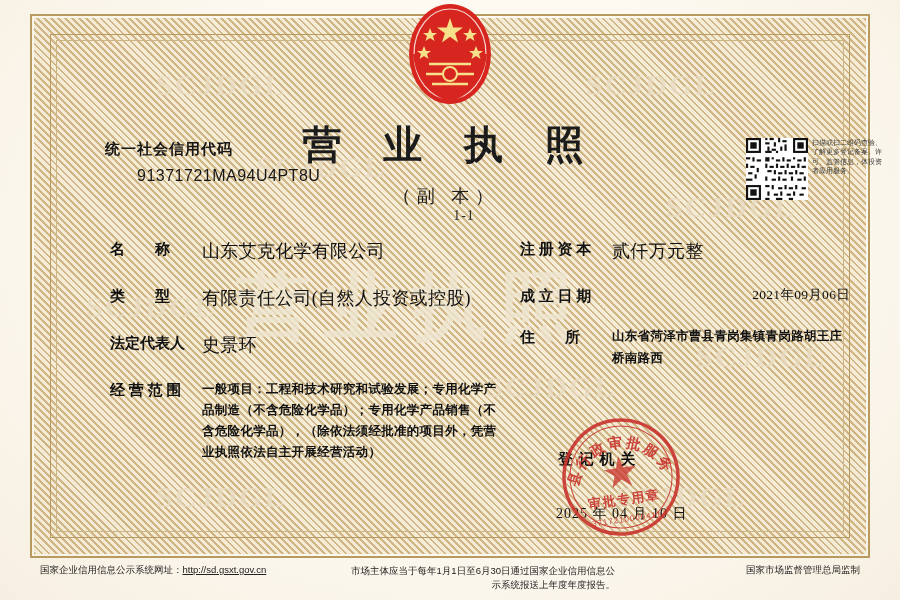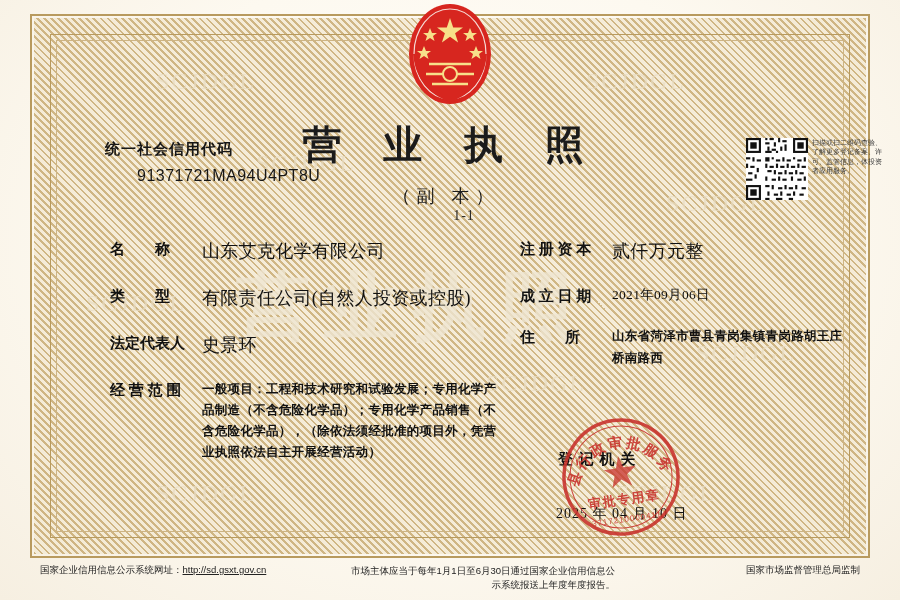--- a/index.html
+++ b/index.html
@@ -58,24 +58,24 @@
   
   .watermarks {
     position: absolute;
     left: 56px; top: 40px; right: 56px; bottom: 68px;
     overflow: hidden;
     pointer-events: none;
   }
   .wm {
     position: absolute;
     font-family: "Liberation Serif", serif;
-    font-weight: normal;
+    font-weight: bold;
     color: #e8dcc2;
     opacity: .75;
-    font-size: 24px;
+    font-size: 30px;
     letter-spacing: 2px;
     white-space: nowrap;
   }
   .wm-big {
     position: absolute;
     font-family: "Liberation Sans", sans-serif;
     color: #efe6d2;
     font-size: 74px;
     font-weight: bold;
     letter-spacing: 14px;
@@ -105,21 +105,21 @@
   .title {
     font-family: "Liberation Serif", serif;
     font-size: 39px;
     font-weight: bold;
     letter-spacing: 16px;
     color: #1b1b1b;
     text-indent: 16px;
   }
   .subtitle {
     margin-top: 12px;
-    font-family: Liberation Sans, sans-serif;
+    font-family: Liberation Serif, serif;
     font-size: 18px;
     letter-spacing: 6px;
     color: #1b1b1b;
     text-indent: 6px;
   }
   .serial {
     font-family: "Liberation Serif", serif;
     font-size: 14px;
     color: #2a2a2a;
     letter-spacing: 1px;
@@ -208,20 +208,21 @@
     letter-spacing: .3px;
   }
   .val.small {
     font-size: 12.5px;
     line-height: 1.7;
     font-weight: bold;
   }
   .val.num {
     font-family: "Liberation Serif", serif;
     font-size: 13.5px;
+    text-align: right;
   }
 
   
   .authority {
     position: absolute;
     left: 548px;
     top: 450px;
     font-size: 15px;
     font-weight: bold;
     letter-spacing: 1px;

